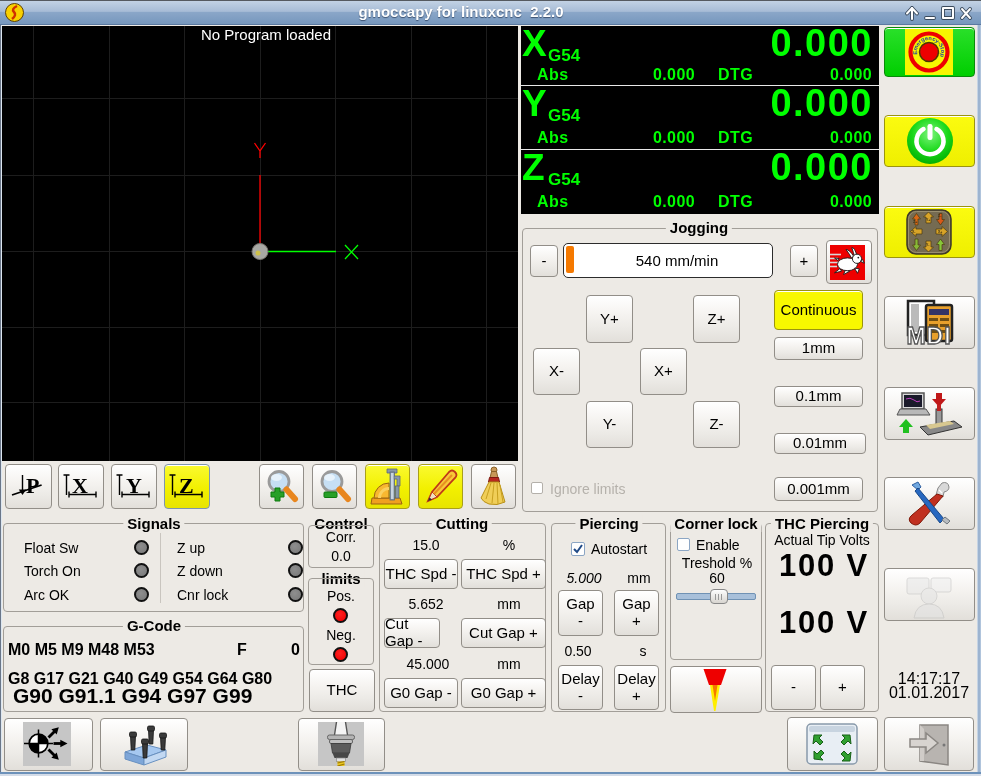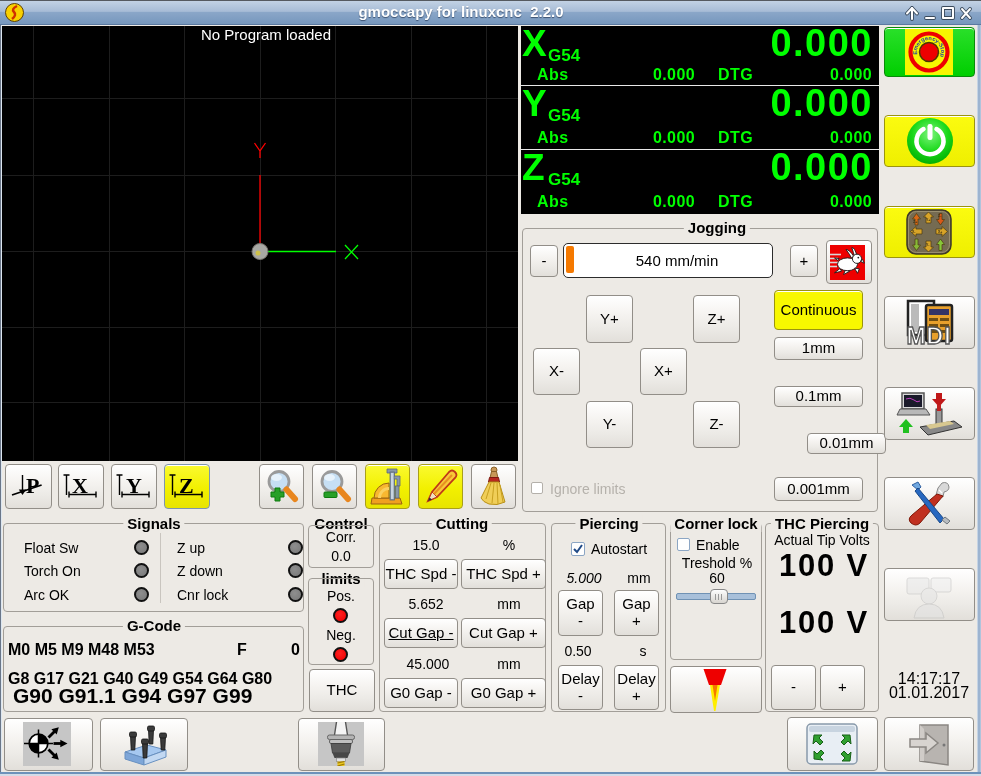--- a/index.html
+++ b/index.html
@@ -114,21 +114,21 @@
         <span class="axs g">G54</span>
         <span class="axv g">0.000</span>
       <span class="abs2 g" style="left:16px; top:43px;">Abs</span>
       <span class="abs2 g" style="left:80px; width:94px; text-align:right; top:43px;">0.000</span>
       <span class="abs2 g" style="left:197px; top:43px;">DTG</span>
       <span class="abs2 g" style="right:7px; top:43px;">0.000</span>
     </div>
   </div>
 
   <div class="frame" style="left:522px; top:228px; width:356px; height:284px;"></div>
-  <div class="ftitle" style="left:717px; top:219px;">Jogging</div>
+  <div class="ftitle" style="left:699px; top:219px;">Jogging</div>
   <div class="btn cbtn" style="left:530px; top:245px; width:28px; height:32px;">-</div>
   <div class="abs" style="left:563px; top:243px; width:210px; height:35px; background:#fff; border:1.5px solid #2c2c2c; border-radius:5px;">
     <div class="abs" style="left:2px; top:2px; width:8px; height:27px; background:#f57900; border-radius:2px;"></div>
     <div class="abs" style="left:10px; top:8px; width:206px; text-align:center; font-size:15px;">540 mm/min</div>
   </div>
   <div class="btn cbtn" style="left:790px; top:245px; width:28px; height:32px;">+</div>
   <div class="btn" style="left:826px; top:240px; width:46px; height:44px;"></div>
   <svg class="abs" style="left:830px; top:245px;" width="35" height="35" xmlns="http://www.w3.org/2000/svg">
     <rect width="35" height="35" fill="#ee0000"></rect>
     <g stroke="#d8d8d8" stroke-width="1.6">
@@ -146,21 +146,21 @@
       <path d="M23.8 11.5 Q19.5 4.5 16 4.5 Q20.5 10.5 21.3 12.8 Z"></path>
       <path d="M26.8 10.5 Q24.8 2.5 21.8 2.5 Q23.8 8.5 24.4 11.2 Z"></path>
       <circle cx="27" cy="13.8" r="4.6"></circle>
       <path d="M30.3 16.2 L34.3 18.2 L32.8 14.6 Z"></path>
     </g>
     <circle cx="28.3" cy="12.6" r="0.9" fill="#222"></circle>
   </svg>
   <div class="btn cbtn" style="left:774px; top:290px; width:89px; height:40px; background:#f8f800; border-color:#9b940f;">Continuous</div>
   <div class="btn cbtn" style="left:774px; top:337px; width:89px; height:23px;">1mm</div>
   <div class="btn cbtn" style="left:774px; top:386px; width:89px; height:21px;">0.1mm</div>
-  <div class="btn cbtn" style="left:774px; top:433px; width:79px; height:21px;margin-left:33px;">0.01mm</div>
+  <div class="btn cbtn" style="left:774px; top:433px; width:92px; height:21px;">0.01mm</div>
   <div class="btn cbtn" style="left:774px; top:477px; width:89px; height:24px;">0.001mm</div>
   <div class="btn cbtn" style="left:586px; top:295px; width:47px; height:48px;">Y+</div>
   <div class="btn cbtn" style="left:693px; top:295px; width:47px; height:48px;">Z+</div>
   <div class="btn cbtn" style="left:533px; top:348px; width:47px; height:47px;">X-</div>
   <div class="btn cbtn" style="left:640px; top:348px; width:47px; height:47px;">X+</div>
   <div class="btn cbtn" style="left:586px; top:401px; width:47px; height:47px;">Y-</div>
   <div class="btn cbtn" style="left:693px; top:401px; width:47px; height:47px;">Z-</div>
   <div class="chk" style="left:531px; top:482px; width:12px; height:12px; border-color:#b4b0aa;"></div>
   <div class="lbl" style="left:550px; top:481px; color:#b5b1ab;">Ignore limits</div>
 
@@ -201,21 +201,21 @@
   <div class="btn cbtn" style="left:309px; top:669px; width:66px; height:43px;">THC</div>
 
   <div class="frame" style="left:379px; top:523px; width:167px; height:189px;"></div>
   <div class="ftitle" style="left:462px; top:515px;">Cutting</div>
   <div class="lblc" style="left:426px; top:537px;">15.0</div>
   <div class="lblc" style="left:509px; top:537px;">%</div>
   <div class="btn cbtn" style="left:384px; top:559px; width:74px; height:30px;">THC Spd -</div>
   <div class="btn cbtn" style="left:461px; top:559px; width:85px; height:30px;">THC Spd +</div>
   <div class="lblc" style="left:426px; top:596px;">5.652</div>
   <div class="lblc" style="left:509px; top:596px;">mm</div>
-  <div class="btn cbtn" style="left:384px; top:618px; width:74px; height:30px;text-decoration:underline;">Cut Gap -</div>
+  <div class="btn cbtn" style="left:384px; top:618px; width:56px; height:30px;">Cut Gap -</div>
   <div class="btn cbtn" style="left:461px; top:618px; width:85px; height:30px;">Cut Gap +</div>
   <div class="lblc" style="left:428px; top:656px;">45.000</div>
   <div class="lblc" style="left:509px; top:656px;">mm</div>
   <div class="btn cbtn" style="left:384px; top:678px; width:74px; height:30px;">G0 Gap -</div>
   <div class="btn cbtn" style="left:461px; top:678px; width:85px; height:30px;">G0 Gap +</div>
 
   <div class="frame" style="left:551px; top:523px; width:115px; height:189px;"></div>
   <div class="ftitle" style="left:609px; top:515px;">Piercing</div>
   <div class="chk" style="left:571px; top:542px;"></div>
   <svg class="abs" style="left:571px; top:542px;" width="14" height="14">

